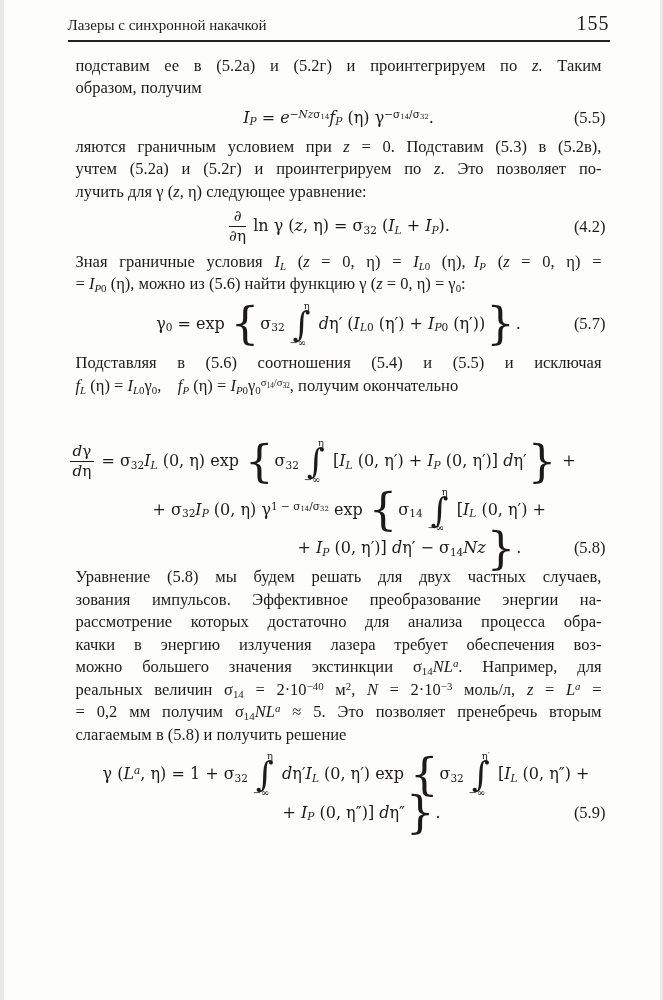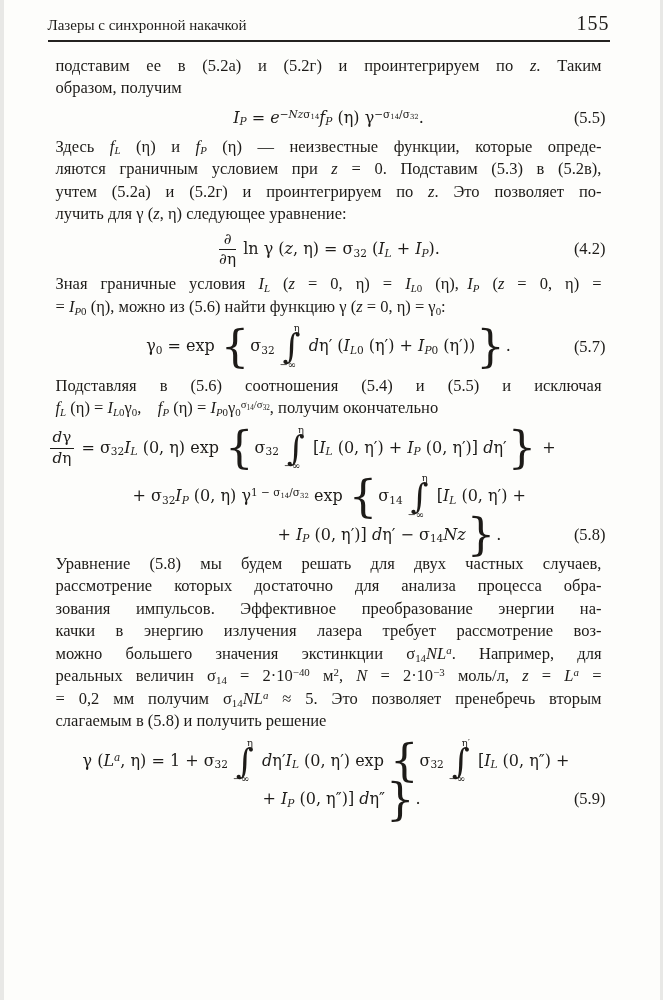--- a/index.html
+++ b/index.html
@@ -3,21 +3,21 @@
 <meta charset="utf-8">
 <style>
   html,body{margin:0;padding:0;background:#e8e8e6;}
   .page{
     position:relative;
     width:656px;height:1000px;
     box-sizing:border-box;
     margin:0 auto;
     background:#fdfdfb;
     color:#1d1b18;
-    padding:12px 50px 0 44px;
+    padding:12px 50px 0 64px;
     overflow:hidden;
     font-family:"Liberation Serif", serif;
     font-size:16.5px;
     line-height:22.5px;
   }
   
   .hdr{display:flex;justify-content:space-between;align-items:baseline;font-size:15px;}
   .hdr .pgnum{font-size:20px;letter-spacing:1px;}
   .rule{border-bottom:2px solid #242220;margin-top:3px;margin-bottom:13px;}
   
@@ -58,21 +58,20 @@
         <div class="pline">подставим ее в (5.2а) и (5.2г) и проинтегрируем по <span class="it">z</span>. Таким</div>
         <div class="pline last">образом, получим</div>
       </div>
       <div class="equation">
         <div class="eqrow center">
           <span class="eqbody"><span class="it">I</span><span class="sb"><span class="it">P</span></span> = <span class="it">e</span><span class="sp">−<span class="it">Nz</span>σ<span class="sb">14</span></span><span class="it">f</span><span class="sb"><span class="it">P</span></span> (η) γ<span class="sp">−σ<span class="sb">14</span>/σ<span class="sb">32</span></span>.</span>
           <span class="eqnum">(5.5)</span>
         </div>
       </div>
       <div class="para">
-        <div class="pline">Здесь <span class="it">f</span><span class="sb"><span class="it">L</span></span> (η) и <span class="it">f</span><span class="sb"><span class="it">P</span></span> (η) — неизвестные функции, которые опреде-</div>
         <div class="pline">ляются граничным условием при <span class="it">z</span> = 0. Подставим (5.3) в (5.2в),</div>
         <div class="pline">учтем (5.2а) и (5.2г) и проинтегрируем по <span class="it">z</span>. Это позволяет по-</div>
         <div class="pline last">лучить для γ (<span class="it">z</span>, η) следующее уравнение:</div>
       </div>
       <div class="equation">
         <div class="eqrow center">
           <span class="eqbody"><span class="frac"><span class="fnum">∂</span><span class="fden">∂η</span></span> ln γ (<span class="it">z</span>, η) = σ<span class="sb">32</span> (<span class="it">I</span><span class="sb"><span class="it">L</span></span> + <span class="it">I</span><span class="sb"><span class="it">P</span></span>).</span>
           <span class="eqnum">(4.2)</span>
         </div>
       </div>
@@ -89,43 +88,43 @@
             </span> <span class="it">d</span>η′ (<span class="it">I</span><span class="sb"><span class="it">L</span>0</span> (η′) + <span class="it">I</span><span class="sb"><span class="it">P</span>0</span> (η′))<span class="bb">}</span>.</span>
           <span class="eqnum">(5.7)</span>
         </div>
       </div>
       <div class="para">
         <div class="pline">Подставляя в (5.6) соотношения (5.4) и (5.5) и исключая</div>
         <div class="pline last"><span class="it">f</span><span class="sb"><span class="it">L</span></span> (η) = <span class="it">I</span><span class="sb"><span class="it">L</span>0</span>γ<span class="sb">0</span>, <span class="it">f</span><span class="sb"><span class="it">P</span></span> (η) = <span class="it">I</span><span class="sb"><span class="it">P</span>0</span>γ<span class="sb">0</span><span class="sp">σ<span class="sb">14</span>/σ<span class="sb">32</span></span>, получим окончательно</div>
       </div>
       <div class="equation">
         <div class="eqrow">
-          <span class="eqbody" style="margin-left: 0px;"><span class="frac"><span class="fnum"><span class="it">d</span>γ</span><span class="fden"><span class="it">d</span>η</span></span> = σ<span class="sb">32</span><span class="it">I</span><span class="sb"><span class="it">L</span></span> (0, η) exp <span class="bb">{</span>σ<span class="sb">32</span> <span class="intg">
+          <span class="eqbody" style="margin-left: 0px; margin-top: 36px;"><span class="frac"><span class="fnum"><span class="it">d</span>γ</span><span class="fden"><span class="it">d</span>η</span></span> = σ<span class="sb">32</span><span class="it">I</span><span class="sb"><span class="it">L</span></span> (0, η) exp <span class="bb">{</span>σ<span class="sb">32</span> <span class="intg">
               <span class="ilim top">η</span>
               <span class="isym">∫</span>
               <span class="ilim bot">−∞</span>
             </span> [<span class="it">I</span><span class="sb"><span class="it">L</span></span> (0, η′) + <span class="it">I</span><span class="sb"><span class="it">P</span></span> (0, η′)] <span class="it">d</span>η′<span class="bb">}</span> +</span>
         </div>
         <div class="eqrow">
           <span class="eqbody" style="margin-left: 85px;">+ σ<span class="sb">32</span><span class="it">I</span><span class="sb"><span class="it">P</span></span> (0, η) γ<span class="sp">1 − σ<span class="sb">14</span>/σ<span class="sb">32</span></span> exp <span class="bb">{</span>σ<span class="sb">14</span> <span class="intg">
               <span class="ilim top">η</span>
               <span class="isym">∫</span>
               <span class="ilim bot">−∞</span>
             </span> [<span class="it">I</span><span class="sb"><span class="it">L</span></span> (0, η′) +</span>
         </div>
         <div class="eqrow">
           <span class="eqbody" style="margin-left: 230px;">+ <span class="it">I</span><span class="sb"><span class="it">P</span></span> (0, η′)] <span class="it">d</span>η′ − σ<span class="sb">14</span><span class="it">Nz</span><span class="bb">}</span>.</span>
           <span class="eqnum">(5.8)</span>
         </div>
       </div>
       <div class="para">
         <div class="pline">Уравнение (5.8) мы будем решать для двух частных случаев,</div>
+        <div class="pline">зования импульсов. Эффективное преобразование энергии на-</div>
         <div class="pline">рассмотрение которых достаточно для анализа процесса обра-</div>
-        <div class="pline">зования импульсов. Эффективное преобразование энергии на-</div>
-        <div class="pline">качки в энергию излучения лазера требует рассмотрение воз-</div>
+        <div class="pline">качки в энергию излучения лазера требует обеспечения воз-</div>
         <div class="pline">можно большего значения экстинкции σ<span class="sb">14</span><span class="it">NL</span><span class="sp"><span class="it">a</span></span>. Например, для</div>
         <div class="pline">реальных величин σ<span class="sb">14</span> = 2·10<span class="sp">−40</span> м<span class="sp">2</span>, <span class="it">N</span> = 2·10<span class="sp">−3</span> моль/л, <span class="it">z</span> = <span class="it">L</span><span class="sp"><span class="it">a</span></span> =</div>
         <div class="pline">= 0,2 мм получим σ<span class="sb">14</span><span class="it">NL</span><span class="sp"><span class="it">a</span></span> ≈ 5. Это позволяет пренебречь вторым</div>
         <div class="pline last">слагаемым в (5.8) и получить решение</div>
       </div>
       <div class="equation">
         <div class="eqrow">
           <span class="eqbody" style="margin-left: 35px;">γ (<span class="it">L</span><span class="sp"><span class="it">a</span></span>, η) = 1 + σ<span class="sb">32</span> <span class="intg">
               <span class="ilim top">η</span>
               <span class="isym">∫</span>

